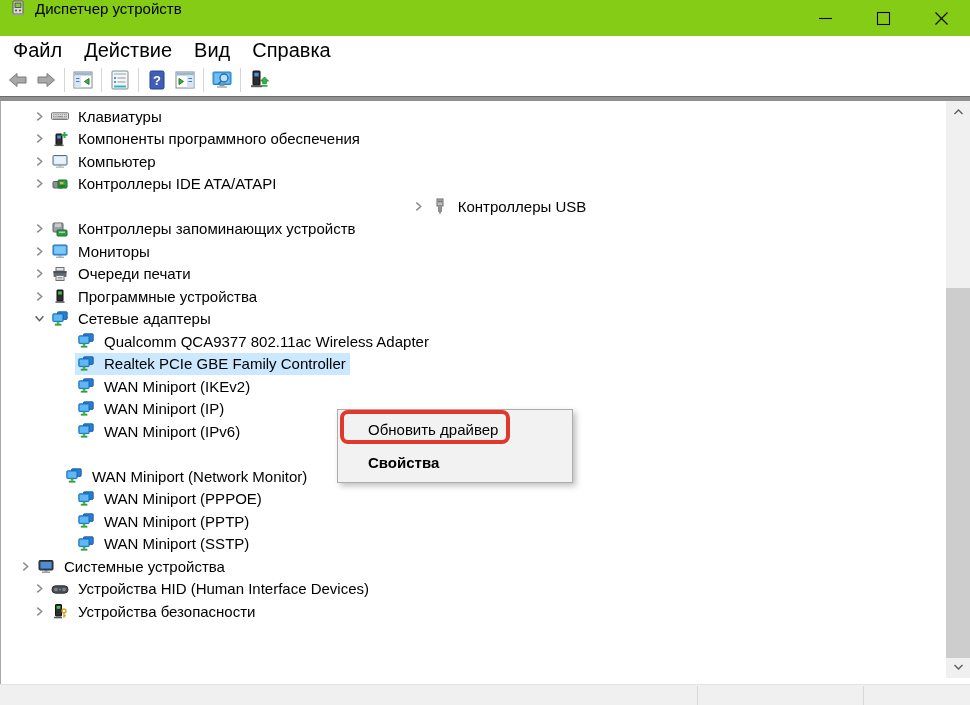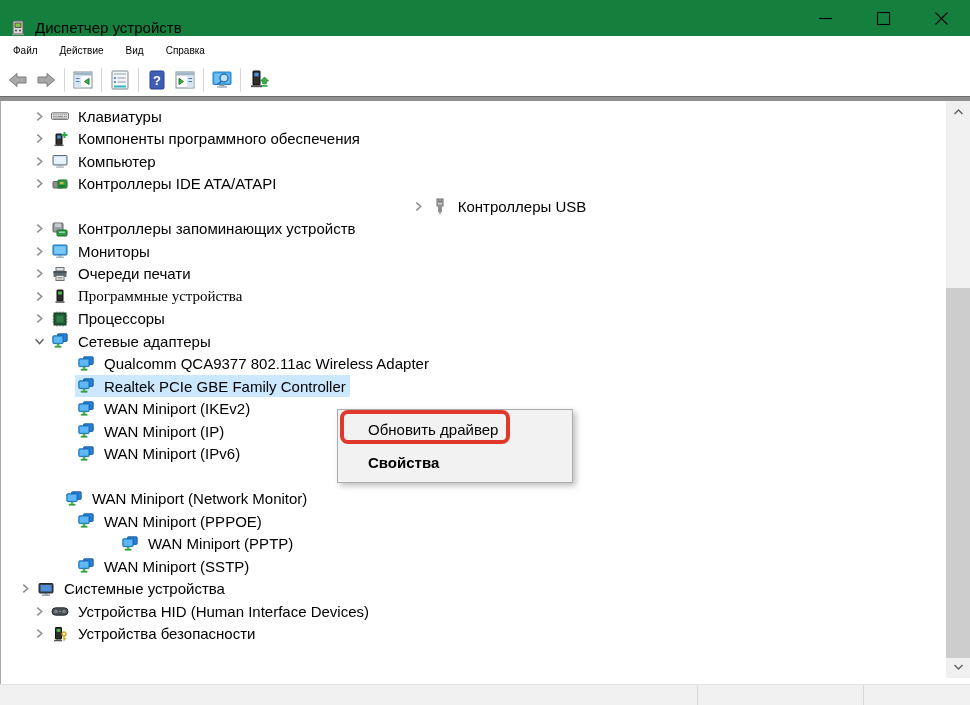--- a/index.html
+++ b/index.html
@@ -5,30 +5,30 @@
   * { margin:0; padding:0; box-sizing:border-box; }
   html,body { width:970px; height:705px; overflow:hidden; }
   body {
     font-family:"Liberation Sans", sans-serif;
     background:#ffffff;
     position:relative;
     color:#000;
   }
 
   
-  .titlebar { height:36px; display:flex; align-items:flex-end; background:#15803d; }
+  .titlebar { height:36px; display:flex; align-items:flex-start; background:#84cc16; }
   .app-icon { width:16px; height:16px; margin:0 9px 0 10px; flex:0 0 auto; }
   .app-icon svg { width:16px; height:16px; display:block; }
   .window-title { font-size:15px; }
   .win-controls { margin-left:auto; display:flex; height:36px; }
   .win-btn { width:58px; height:36px; display:flex; align-items:center; justify-content:center; }
   .win-btn svg { width:15px; height:15px; display:block; }
 
   
-  .menubar { height:28px; display:flex; align-items:center; padding-left:2px; font-size:10px; }
+  .menubar { height:28px; display:flex; align-items:center; padding-left:2px; font-size:20px; }
   .menu-entry { padding:3px 11px; }
 
   
   .toolbar { height:32px; display:flex; align-items:center; padding-left:4px; }
   .tool-btn { width:28px; height:28px; display:flex; align-items:center; justify-content:center; }
   .tool-ic svg { width:22px; height:22px; display:block; }
   .tool-sep { width:1px; height:24px; background:#d6d6d6; margin:0 4px; }
 
   
   .frame-border { height:5px; background:#909090; border-top:1px solid #6b6b6b; }
@@ -369,64 +369,40 @@
             <rect x="1.5" y="5" width="13" height="6" rx="1" fill="#5f6a73"></rect>
             <rect x="1.5" y="5" width="13" height="2.2" fill="#48525a"></rect>
             <rect x="4" y="9.5" width="8" height="5" fill="#f2f2f2" stroke="#707070"></rect>
             <line x1="5.5" y1="11.5" x2="10.5" y2="11.5" stroke="#9a9a9a"></line>
             <line x1="5.5" y1="13" x2="10.5" y2="13" stroke="#9a9a9a"></line>
           </svg>
         </span>
         <span class="tree-label">Очереди печати</span>
       </span>
     </div>
-    <div class="tree-row" style="padding-left: 30px; font-family: Liberation Serif, serif;">
+    <div class="tree-row" style="padding-left: 30px;">
       <span class="expander">
         <svg viewBox="0 0 10 10">
           <path d="M3 1.5 L7 5 L3 8.5" fill="none" stroke="#8a8a8a" stroke-width="1.3"></path>
         </svg>
       </span>
       <span class="sel-wrap">
         <span class="tree-icon">
           <svg viewBox="0 0 16 16">
             <rect x="5" y="2" width="6" height="11" rx="0.5" fill="#2d2d2d" stroke="#111"></rect>
             <rect x="6.2" y="3.5" width="3.6" height="3" fill="#47c24e"></rect>
             <rect x="3.5" y="13.2" width="9" height="1.6" fill="#555"></rect>
           </svg>
         </span>
         <span class="tree-label">Программные устройства</span>
       </span>
     </div>
     <div class="tree-row" style="padding-left: 30px;">
       <span class="expander">
         <svg viewBox="0 0 10 10">
-          <path d="M3 1.5 L7 5 L3 8.5" fill="none" stroke="#8a8a8a" stroke-width="1.3"></path>
-        </svg>
-      </span>
-      <span class="sel-wrap">
-        <span class="tree-icon">
-          <svg viewBox="0 0 16 16">
-            <g stroke="#7a7a7a" stroke-width="1">
-              <line x1="5" y1="0.5" x2="5" y2="15.5"></line>
-              <line x1="8" y1="0.5" x2="8" y2="15.5"></line>
-              <line x1="11" y1="0.5" x2="11" y2="15.5"></line>
-              <line x1="0.5" y1="5" x2="15.5" y2="5"></line>
-              <line x1="0.5" y1="8" x2="15.5" y2="8"></line>
-              <line x1="0.5" y1="11" x2="15.5" y2="11"></line>
-            </g>
-            <rect x="2" y="2" width="12" height="12" fill="#1e5631" stroke="#123a20"></rect>
-            <rect x="4.5" y="4.5" width="7" height="7" fill="#2e7d46"></rect>
-          </svg>
-        </span>
-        <span class="tree-label">Процессоры</span>
-      </span>
-    </div>
-    <div class="tree-row" style="padding-left: 30px;">
-      <span class="expander">
-        <svg viewBox="0 0 10 10">
           <path d="M1.5 3 L5 7 L8.5 3" fill="none" stroke="#5a5a5a" stroke-width="1.3"></path>
         </svg>
       </span>
       <span class="sel-wrap">
         <span class="tree-icon">
           <svg viewBox="0 0 16 16">
             <rect x="5.5" y="0.8" width="9.7" height="7.6" rx="0.8" fill="#2b7cd3" stroke="#155a9e" stroke-width="0.9"></rect>
             <rect x="0.8" y="2.8" width="10.4" height="7.8" rx="0.8" fill="#42a5f0" stroke="#1265ad" stroke-width="0.9"></rect>
             <rect x="2" y="4" width="8" height="5.4" fill="#5fb8f5"></rect>
             <rect x="4.8" y="10.6" width="2.6" height="2.2" fill="#3fae49"></rect>
@@ -537,21 +513,21 @@
             <rect x="5.5" y="0.8" width="9.7" height="7.6" rx="0.8" fill="#2b7cd3" stroke="#155a9e" stroke-width="0.9"></rect>
             <rect x="0.8" y="2.8" width="10.4" height="7.8" rx="0.8" fill="#42a5f0" stroke="#1265ad" stroke-width="0.9"></rect>
             <rect x="2" y="4" width="8" height="5.4" fill="#5fb8f5"></rect>
             <rect x="4.8" y="10.6" width="2.6" height="2.2" fill="#3fae49"></rect>
             <rect x="2.8" y="12.8" width="6.6" height="1.8" fill="#2f9e3b"></rect>
           </svg>
         </span>
         <span class="tree-label">WAN Miniport (PPPOE)</span>
       </span>
     </div>
-    <div class="tree-row" style="padding-left: 56px; margin-left: 44px;">
+    <div class="tree-row" style="padding-left: 56px;">
       <span class="expander"></span>
       <span class="sel-wrap">
         <span class="tree-icon">
           <svg viewBox="0 0 16 16">
             <rect x="5.5" y="0.8" width="9.7" height="7.6" rx="0.8" fill="#2b7cd3" stroke="#155a9e" stroke-width="0.9"></rect>
             <rect x="0.8" y="2.8" width="10.4" height="7.8" rx="0.8" fill="#42a5f0" stroke="#1265ad" stroke-width="0.9"></rect>
             <rect x="2" y="4" width="8" height="5.4" fill="#5fb8f5"></rect>
             <rect x="4.8" y="10.6" width="2.6" height="2.2" fill="#3fae49"></rect>
             <rect x="2.8" y="12.8" width="6.6" height="1.8" fill="#2f9e3b"></rect>
           </svg>

